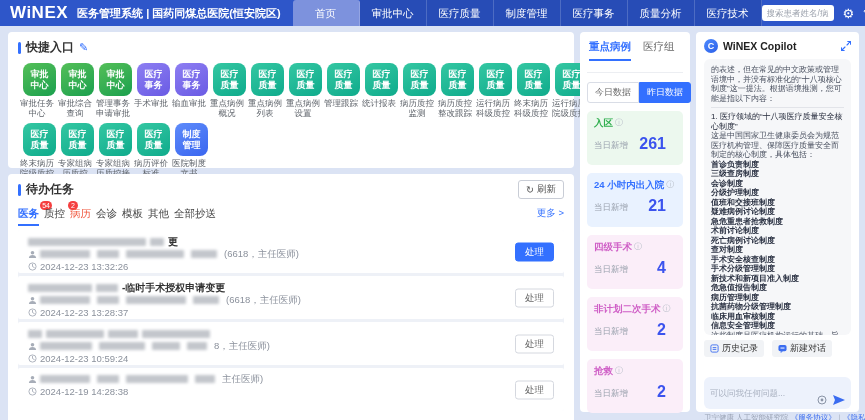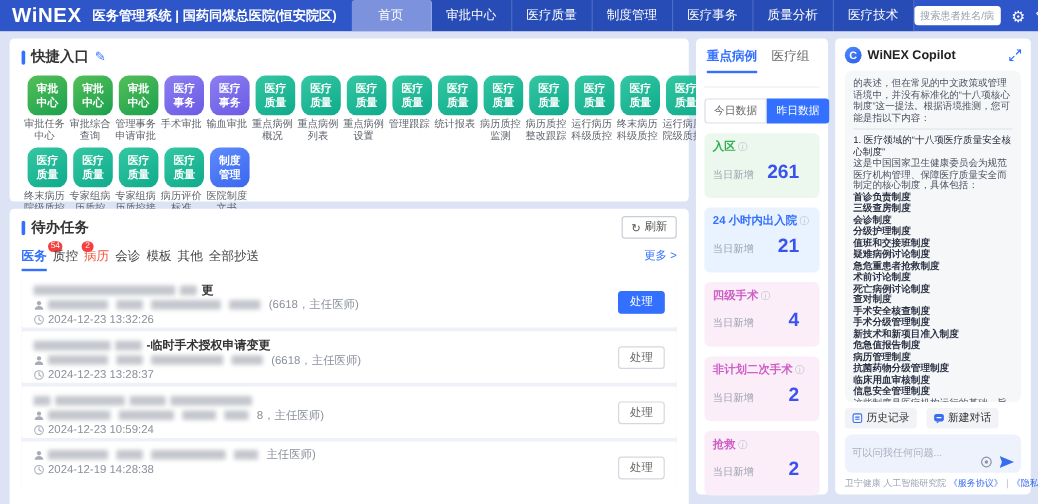--- a/index.html
+++ b/index.html
@@ -84,21 +84,21 @@
   .cphead{display:flex;align-items:center;gap:5px}
   .cplogo{width:14px;height:14px;border-radius:50%;background:linear-gradient(140deg,#4e8bff,#2b5fe8);color:#fff;font-size:9px;font-weight:bold;display:flex;align-items:center;justify-content:center}
   .cptitle{font-size:10.5px;font-weight:bold;color:#222}
   .cpexpand{margin-left:auto;cursor:pointer;display:flex}
   .bubble{margin-top:6px;background:#f6f7f9;border-radius:6px;padding:6px 7px;height:276px;overflow:hidden;font-size:8px;line-height:9.5px;color:#4a5160}
   .bdivider{border-top:1px solid #e2e4e9;margin:4px 0}
   .bstrong{font-weight:normal;color:#23293a}
   .bitem{font-weight:600;color:#2c3344}
   .cpbtns{display:flex;gap:8px;margin-top:5px}
   .cpbtn{display:flex;align-items:center;gap:3px;background:#f1f3f6;border-radius:3px;padding:2px 6px;font-size:9px;color:#333;cursor:pointer}
-  .cpinput{margin-top:5px;background:#edf2fc;border-radius:6px;height:32px;position:relative;padding:5px 6px;cursor:text}
+  .cpinput{margin-top:20px;background:#edf2fc;border-radius:6px;height:32px;position:relative;padding:5px 6px;cursor:text}
   .cpph{font-size:8.5px;color:#a8b0bf}
   .cpicons{position:absolute;right:6px;bottom:4px;display:flex;gap:6px;align-items:center}
   .cpicons>*{cursor:pointer;display:flex}
   .cpfooter{margin-top:4px;font-size:7.5px;color:#9aa3b5;text-align:center;white-space:nowrap}
   .cpfooter .lnk{color:#3a6cf0;cursor:pointer}
 </style>
 </head>
 <body>
 
 <div class="header">

